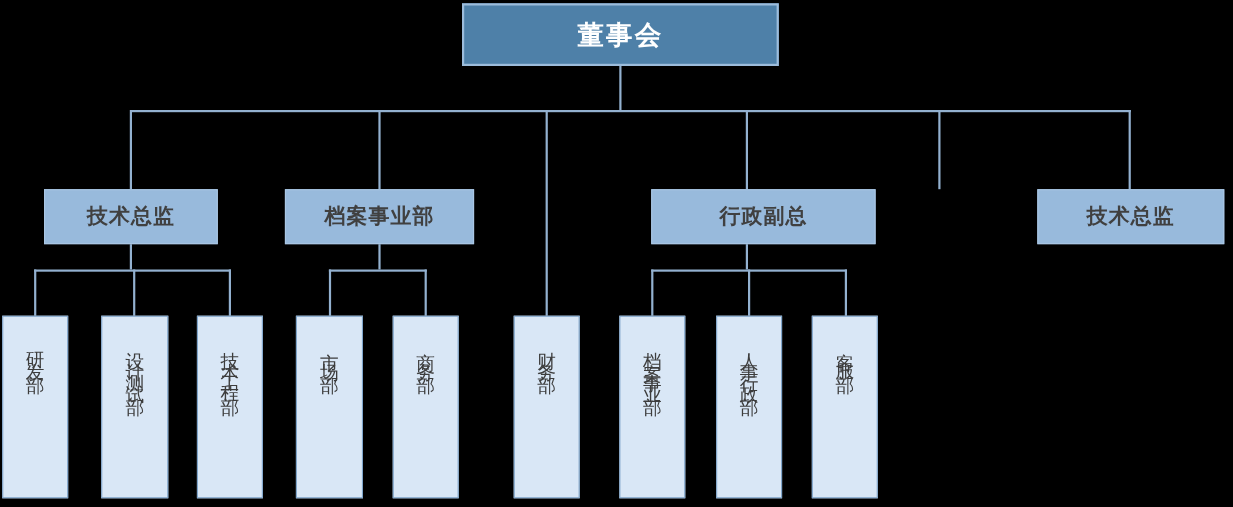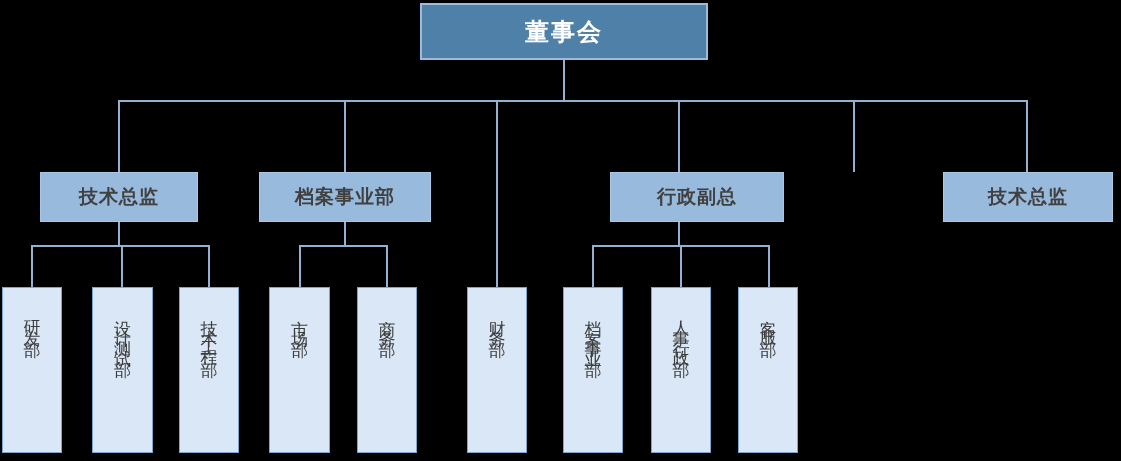--- a/index.html
+++ b/index.html
@@ -96,21 +96,21 @@
   <div class="node lvl1" style="left:420px; top:3px; width:288px; height:57px;">
     <span>董事会</span>
   </div>
 
   <div class="node lvl2" style="left:40px; top:172px; width:158px; height:50px;">
     <span>技术总监</span>
   </div>
   <div class="node lvl2" style="left:259px; top:172px; width:172px; height:50px;">
     <span>档案事业部</span>
   </div>
-  <div class="node lvl2" style="left:610px; top:172px; width:174px; height:50px;">
+  <div class="node lvl2" style="left:592px; top:172px; width:204px; height:50px;">
     <span>行政副总</span>
   </div>
   <div class="node lvl2" style="left:943px; top:172px; width:170px; height:50px;">
     <span>技术总监</span>
   </div>
 
   <div class="node lvl3" style="left:2px; top:287px; width:60px; height:166px;">
     <span class="vtext">研发部</span>
   </div>
   <div class="node lvl3" style="left:92px; top:287px; width:61px; height:166px;">

